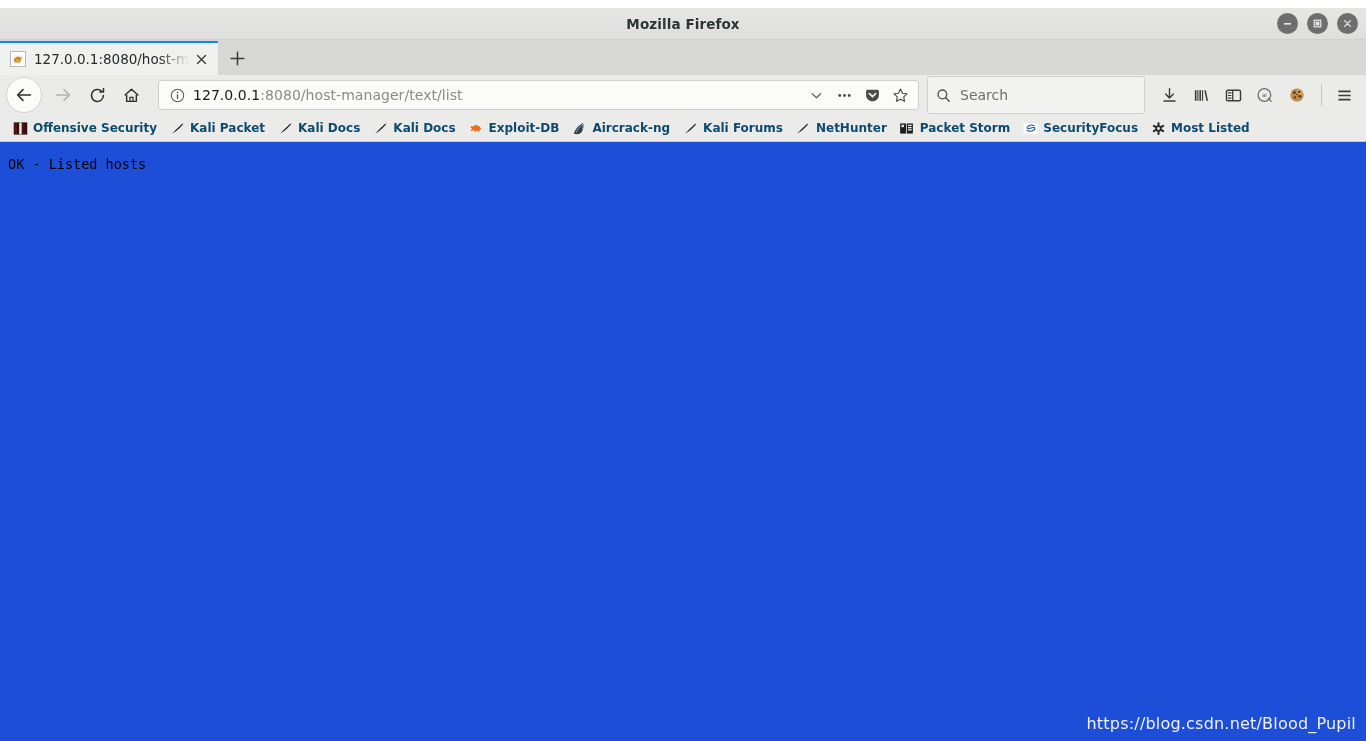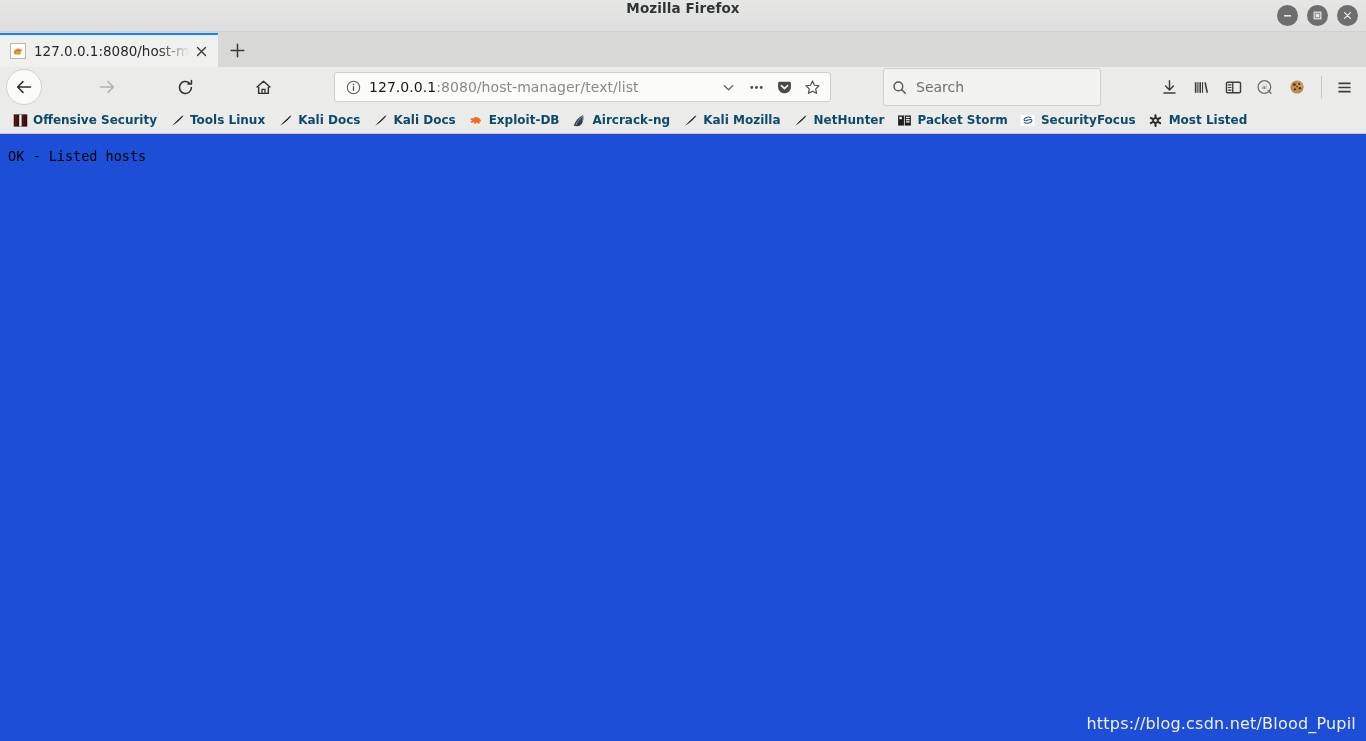--- a/index.html
+++ b/index.html
@@ -22,23 +22,25 @@
     flex-direction: column;
     background: #ffffff;
   }
 
   
   .titlebar {
     height: 31px;
     background: linear-gradient(to bottom, #e6e6e4 0%, #dedede 100%);
     border-bottom: 1px solid #d0d0cd;
     display: flex;
+    align-items: center;
     justify-content: center;
     position: relative;
     flex: 0 0 auto;
+    margin-top: 8px;
   }
   .title-text {
     font-size: 13.5px;
     font-weight: bold;
     color: #2e3436;
     letter-spacing: 0.1px;
   }
   .window-controls {
     position: absolute;
     right: 8px;
@@ -123,21 +125,20 @@
 
   
   .navbar {
     height: 40px;
     background: #ebebe9;
     display: flex;
     align-items: center;
     padding: 0 6px;
     flex: 0 0 auto;
     box-sizing: border-box;
-    gap: 44px;
   }
   .navbtn {
     width: 34px;
     height: 32px;
     display: flex;
     align-items: center;
     justify-content: center;
     cursor: pointer;
     flex: 0 0 auto;
   }
@@ -509,21 +510,21 @@
       <span class="bm-label">Offensive Security</span>
     </div>
 
     <div class="bm">
       <span class="bm-icon">
         <svg width="15" height="15" viewBox="0 0 16 16">
           <path d="M2.2 13.6 C4.5 11 7.4 8 10.6 5.3 C11.6 4.5 12.9 3.6 14.2 2.6 C13 4.4 11.6 6 10 7.6 C7.6 10 5 12 2.2 13.6 Z" fill="#151515"></path>
           <path d="M10.8 4.6 L14.3 2.3 L12.4 5.6 Z" fill="#353535"></path>
         </svg>
       </span>
-      <span class="bm-label">Tools Linux</span>
+      <span class="bm-label">Kali Packet</span>
     </div>
 
     <div class="bm">
       <span class="bm-icon">
         <svg width="15" height="15" viewBox="0 0 16 16">
           <path d="M2.2 13.6 C4.5 11 7.4 8 10.6 5.3 C11.6 4.5 12.9 3.6 14.2 2.6 C13 4.4 11.6 6 10 7.6 C7.6 10 5 12 2.2 13.6 Z" fill="#151515"></path>
           <path d="M10.8 4.6 L14.3 2.3 L12.4 5.6 Z" fill="#353535"></path>
         </svg>
       </span>
       <span class="bm-label">Kali Docs</span>
@@ -558,21 +559,21 @@
       <span class="bm-label">Aircrack-ng</span>
     </div>
 
     <div class="bm">
       <span class="bm-icon">
         <svg width="15" height="15" viewBox="0 0 16 16">
           <path d="M2.2 13.6 C4.5 11 7.4 8 10.6 5.3 C11.6 4.5 12.9 3.6 14.2 2.6 C13 4.4 11.6 6 10 7.6 C7.6 10 5 12 2.2 13.6 Z" fill="#151515"></path>
           <path d="M10.8 4.6 L14.3 2.3 L12.4 5.6 Z" fill="#353535"></path>
         </svg>
       </span>
-      <span class="bm-label">Kali Mozilla</span>
+      <span class="bm-label">Kali Forums</span>
     </div>
 
     <div class="bm">
       <span class="bm-icon">
         <svg width="15" height="15" viewBox="0 0 16 16">
           <path d="M2.2 13.6 C4.5 11 7.4 8 10.6 5.3 C11.6 4.5 12.9 3.6 14.2 2.6 C13 4.4 11.6 6 10 7.6 C7.6 10 5 12 2.2 13.6 Z" fill="#151515"></path>
           <path d="M10.8 4.6 L14.3 2.3 L12.4 5.6 Z" fill="#353535"></path>
         </svg>
       </span>
       <span class="bm-label">NetHunter</span>

